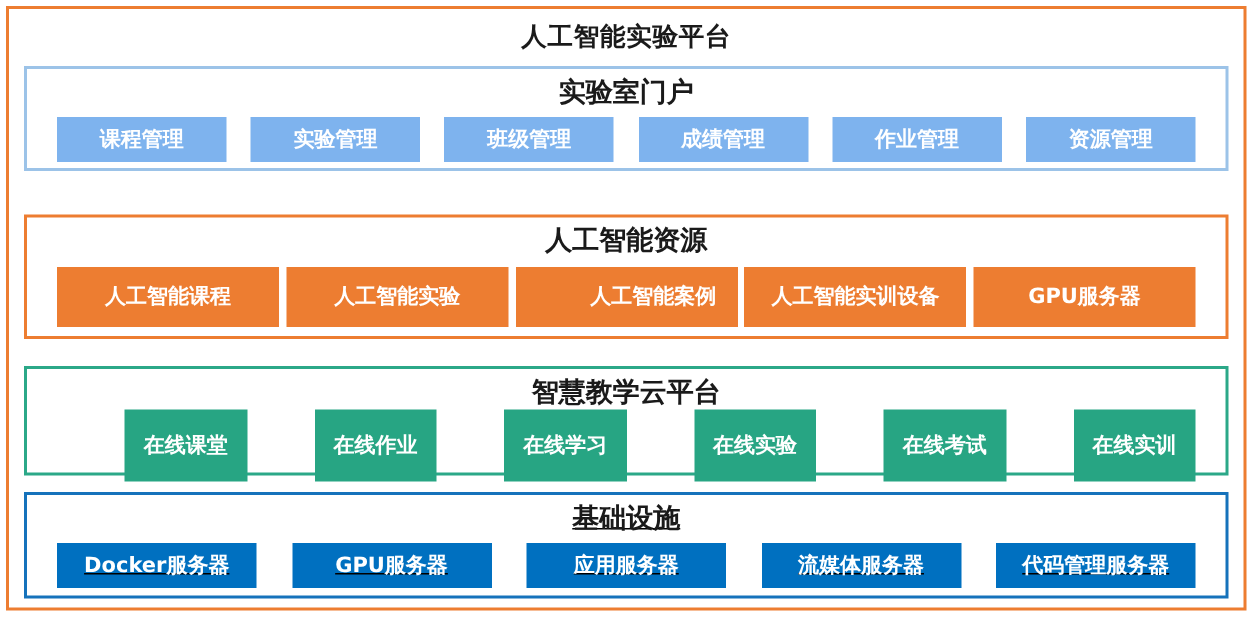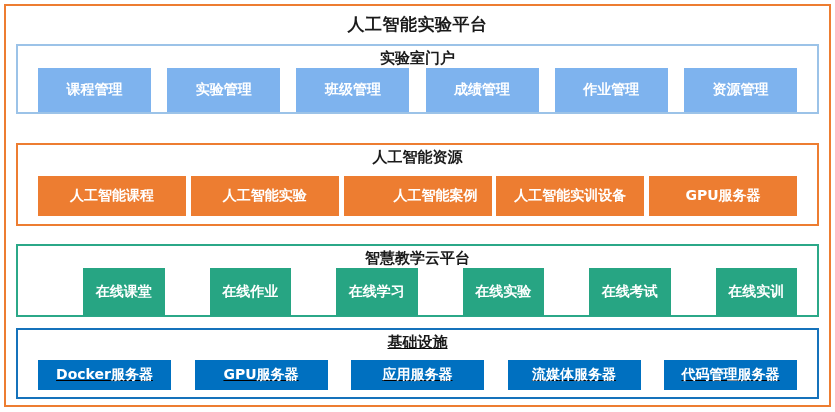--- a/index.html
+++ b/index.html
@@ -31,21 +31,21 @@
     margin-right: 10px;
     border: 2px solid;
     box-sizing: border-box;
     display: flex;
     flex-direction: column;
     background: #ffffff;
   }
   .layer-title {
     text-align: center;
     font-weight: bold;
-    font-size: 15px;
+    font-size: 18px;
     color: #1a1a1a;
     margin-top: 3px;
     flex: 0 0 auto;
   }
   .row {
     flex: 1 1 auto;
     display: flex;
     justify-content: space-between;
     align-items: center;
     padding: 0 20px;
@@ -56,21 +56,21 @@
     font-size: 14px;
     display: flex;
     align-items: center;
     justify-content: center;
     text-align: center;
     box-sizing: border-box;
     white-space: nowrap;
   }
   
   .layer-portal          { margin-top: 8px;  height: 70px; }
-  .layer-portal .chip    { width: 113px; height: 44px; }
+  .layer-portal .chip    { width: 113px; height: 30px; }
   .layer-ai              { margin-top: 29px; height: 83px; }
   .layer-ai .chip        { min-width: 134px; width: 148px; height: 40px; }
   .layer-cloud           { margin-top: 18px; height: 73px; }
   .layer-cloud .chip     { width: 101px; height: 48px; margin-left: 45px; }
   .layer-infra           { margin-top: 11px; height: 71px; text-decoration: underline; }
   .layer-infra .chip     { min-width: 124px; width: 133px; height: 30px; padding: 0 4px; }
 </style>
 </head>
 <body>
 

